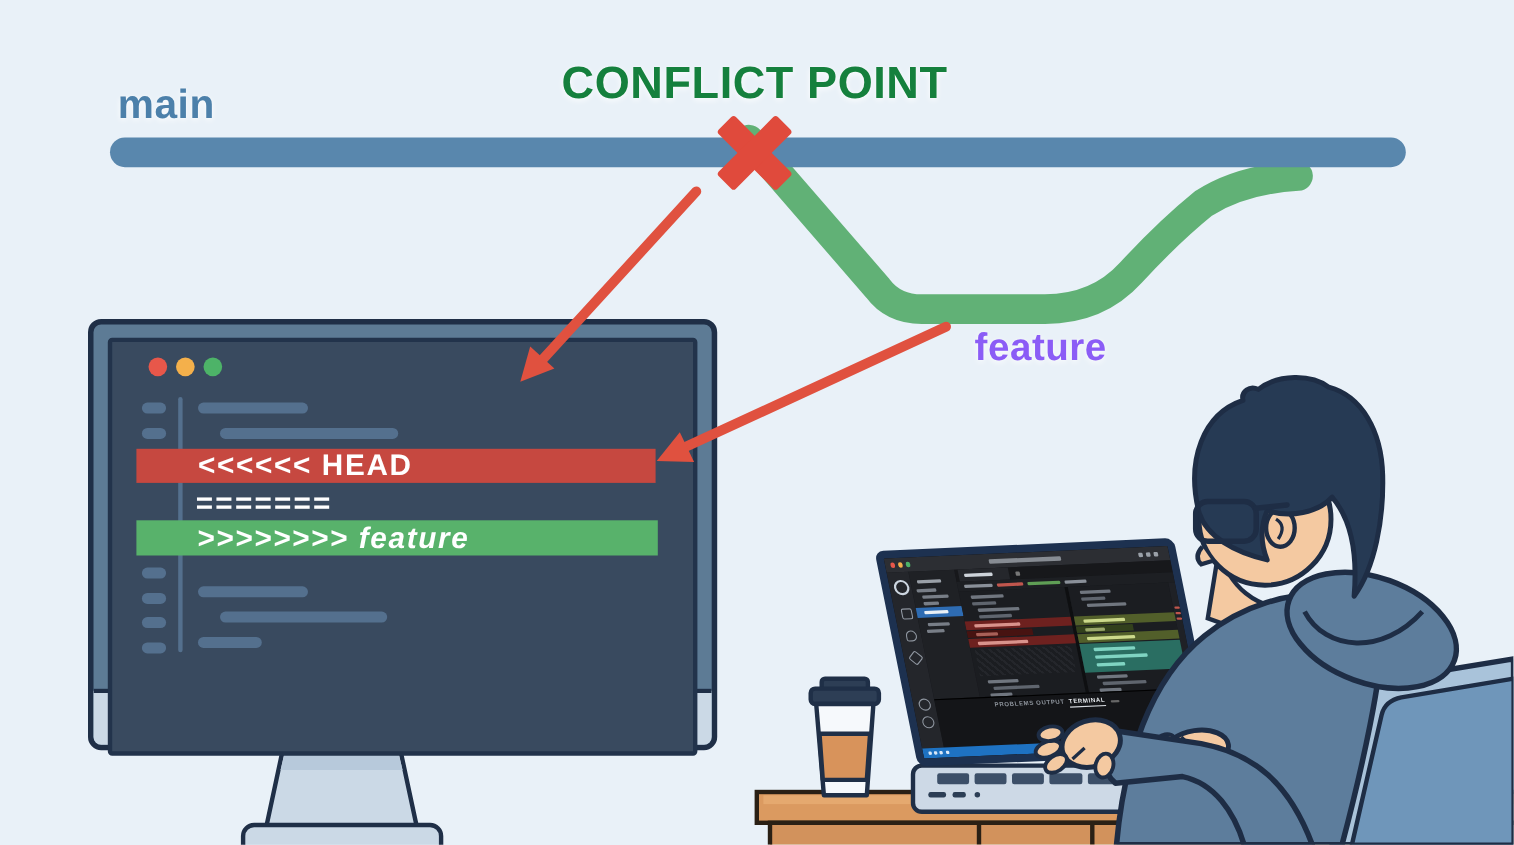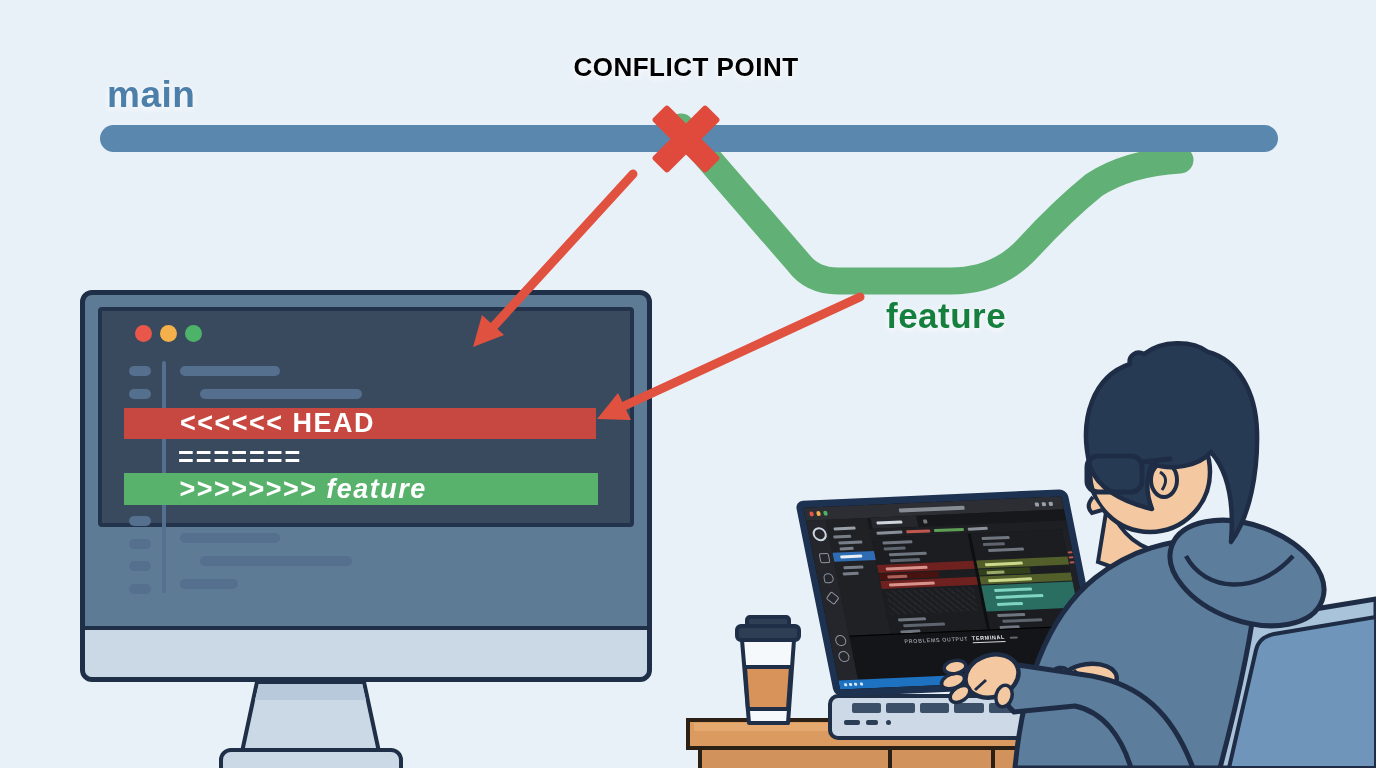--- a/index.html
+++ b/index.html
@@ -4,30 +4,30 @@
 <style>
   html,body{margin:0;padding:0;}
   body{width:1376px;height:768px;position:relative;overflow:hidden;
        font-family:"Liberation Sans","DejaVu Sans",sans-serif;background:#e9f1f8;}
   .abs{position:absolute;}
   svg.layer{position:absolute;left:0;top:0;width:1376px;height:768px;pointer-events:none;}
 
   
   .lbl{position:absolute;font-weight:800;letter-spacing:.5px;
        text-shadow:0 2px 6px rgba(255,255,255,.85),0 0 2px rgba(255,255,255,.5);}
-  .lbl-conflict{left:486px;top:52px;width:400px;text-align:center;font-size:26px;color:#000000;}
+  .lbl-conflict{left:486px;top:52px;width:400px;text-align:center;font-size:41px;color:#15803d;}
   .lbl-main{left:107px;top:74px;font-size:37px;color:#4c80aa;}
-  .lbl-feature{left:886px;top:296px;font-size:35px;color:#15803d;}
+  .lbl-feature{left:886px;top:296px;font-size:35px;color:#8b5cf6;}
 
   
   .monitor{left:80px;top:290px;width:572px;height:392px;background:#5d7b95;
            border:5px solid #1f2f47;border-radius:12px;box-sizing:border-box;}
   .monitor-chin{position:absolute;left:0;right:0;bottom:0;height:47px;background:#cbd9e6;
                 border-top:4px solid #1f2f47;border-radius:0 0 7px 7px;}
-  .mscreen{position:absolute;left:13px;top:12px;width:536px;height:220px;background:#394a5f;
+  .mscreen{position:absolute;left:13px;top:12px;width:536px;height:380px;background:#394a5f;
            border:4px solid #22334b;border-radius:4px;box-sizing:border-box;}
   .dot{position:absolute;width:17px;height:17px;border-radius:50%;top:14px;}
   .pill{position:absolute;background:#54708e;border-radius:5px;}
   .codeline{position:absolute;color:#ffffff;font-weight:700;font-size:27px;white-space:pre;}
   .band-red{position:absolute;left:22px;top:97px;width:472px;height:31px;background:#c64840;}
   .band-green{position:absolute;left:22px;top:162px;width:474px;height:32px;background:#58b26b;}
 
   
   .deck{left:828px;top:694px;width:330px;height:46px;background:#cdd9e6;border:4px solid #1f2f47;
         border-radius:10px;box-sizing:border-box;}

